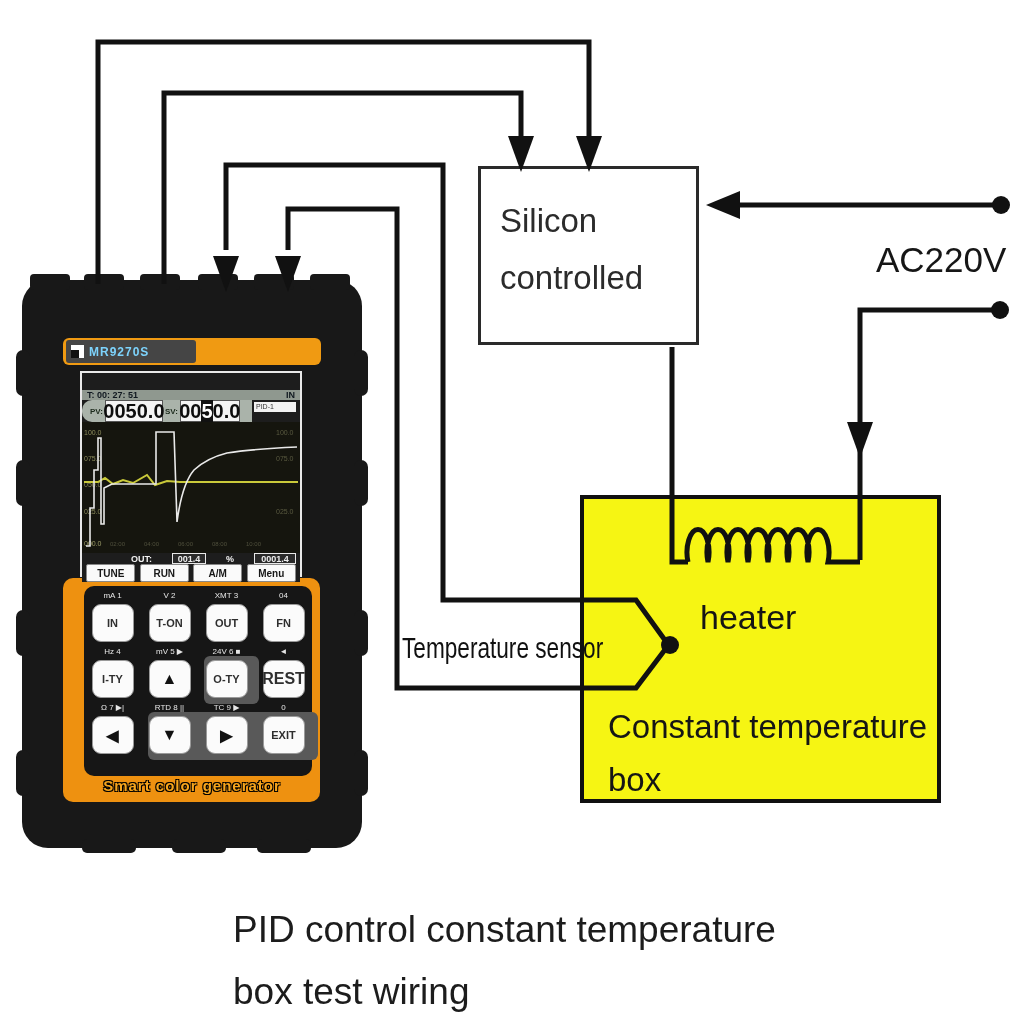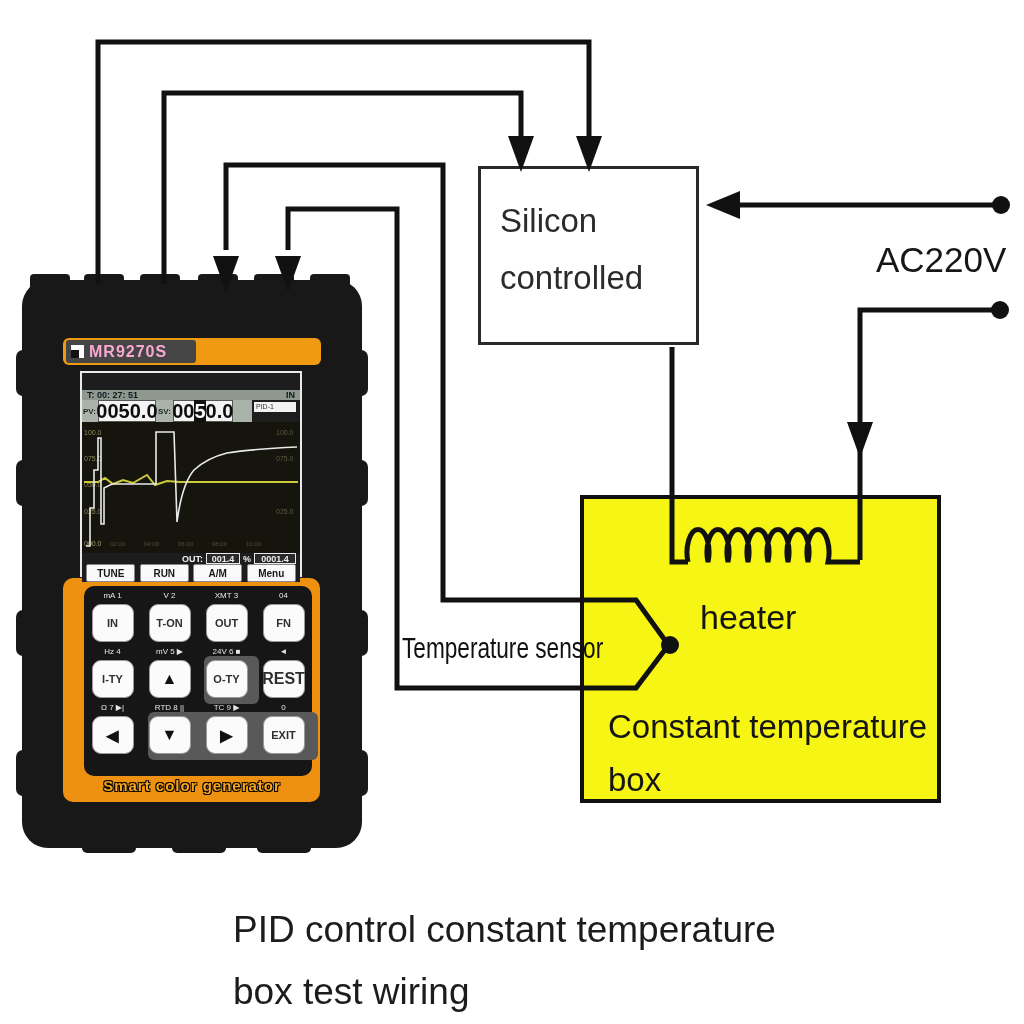--- a/index.html
+++ b/index.html
@@ -28,39 +28,39 @@
   .device-body{left:0;top:0;width:340px;height:568px;background:#181818;border-radius:26px;}
   .bump-top{top:-6px;width:40px;height:16px;background:#181818;border-radius:4px;}
   .bump-side{width:14px;height:46px;background:#181818;border-radius:7px;}
   .bump-bot{bottom:-5px;width:54px;height:14px;background:#181818;border-radius:5px;}
   .lower-panel{left:41px;top:298px;width:257px;height:224px;background:#ee9110;border-radius:10px;}
   .header-bar{left:41px;top:58px;width:258px;height:27px;background:#f09a12;border-radius:6px;}
   .header-dark{left:44px;top:60px;width:130px;height:23px;background:#454545;border-radius:3px;
     display:flex;align-items:center;gap:5px;padding-left:5px;box-sizing:border-box;}
   .logo{width:13px;height:13px;background:#fff;position:relative;flex:0 0 auto;}
   .logo::after{content:"";position:absolute;left:0;bottom:0;width:8px;height:8px;background:#111;}
-  .model-text{color:#f9a8d4;font-weight:bold;font-size:16px;letter-spacing:1px;}
+  .model-text{color:#7dd3fc;font-weight:bold;font-size:12px;letter-spacing:1px;}
   
   .screen{left:58px;top:91px;width:222px;height:206px;background:#1d1d1d;border:2px solid #e9e9e9;
     box-sizing:border-box;display:flex;flex-direction:column;}
   .statusbar{height:15px;background:#8f988f;display:flex;justify-content:space-between;
     align-items:center;padding:0 5px;font-size:9px;font-weight:bold;color:#101820;margin-top:17px;}
-  .pvrow{height:28px;background:#aab3aa;display:flex;align-items:center;gap:2px;padding-left:1px;position:relative;}
+  .pvrow{height:28px;background:#aab3aa;display:flex;align-items:center;gap:2px;padding-left:8px;position:relative;border-radius:10px;}
   .pvlabel{font-size:8px;font-weight:bold;color:#1c2a1c;}
   .valbox{height:22px;background:#f4f4f4;border:1px solid #555;display:flex;align-items:center;
     justify-content:center;font-size:20px;font-weight:bold;color:#0d0d0d;box-sizing:border-box;}
   .cursor{background:#111;color:#fff;}
   .pvright{position:absolute;right:0;top:0;width:48px;height:28px;background:#1d1d1d;
     display:flex;flex-direction:column;align-items:flex-start;padding:2px 2px 0 2px;box-sizing:border-box;}
   .pidbox{width:42px;height:10px;background:#f2f2f2;font-size:7px;color:#333;line-height:10px;
     padding-left:2px;box-sizing:border-box;}
   .running{font-size:12px;color:#c9d0c9;margin-top:13px;}
   .chartwrap{flex:1;position:relative;background:#15150e;}
   .outrow{height:13px;background:#1d1d1d;display:flex;justify-content:flex-end;align-items:center;
-    gap:3px;padding-right:4px;color:#f2f2f2;font-size:9px;font-weight:bold;}
+    gap:20px;padding-right:4px;color:#f2f2f2;font-size:9px;font-weight:bold;}
   .outbox{height:11px;background:#2a2a2a;border:1px solid #e8e8e8;color:#eee;font-size:9px;
     font-weight:bold;display:flex;align-items:center;justify-content:center;box-sizing:border-box;}
   .btnrow{height:22px;background:#1d1d1d;display:flex;justify-content:space-around;align-items:center;padding:0 2px;}
   .softbtn{width:47px;height:16px;background:#fafafa;border:1px solid #888;border-radius:2px;
     font-size:10px;font-weight:bold;color:#171717;display:flex;align-items:center;justify-content:center;}
   
   .keypad{left:62px;top:306px;width:228px;height:190px;background:#161616;border-radius:10px;
     display:grid;grid-template-columns:repeat(4,1fr);
     grid-template-rows:13px 42px 14px 42px 14px 42px;align-items:center;justify-items:center;
     padding-top:3px;box-sizing:border-box;position:absolute;text-align:right;}

